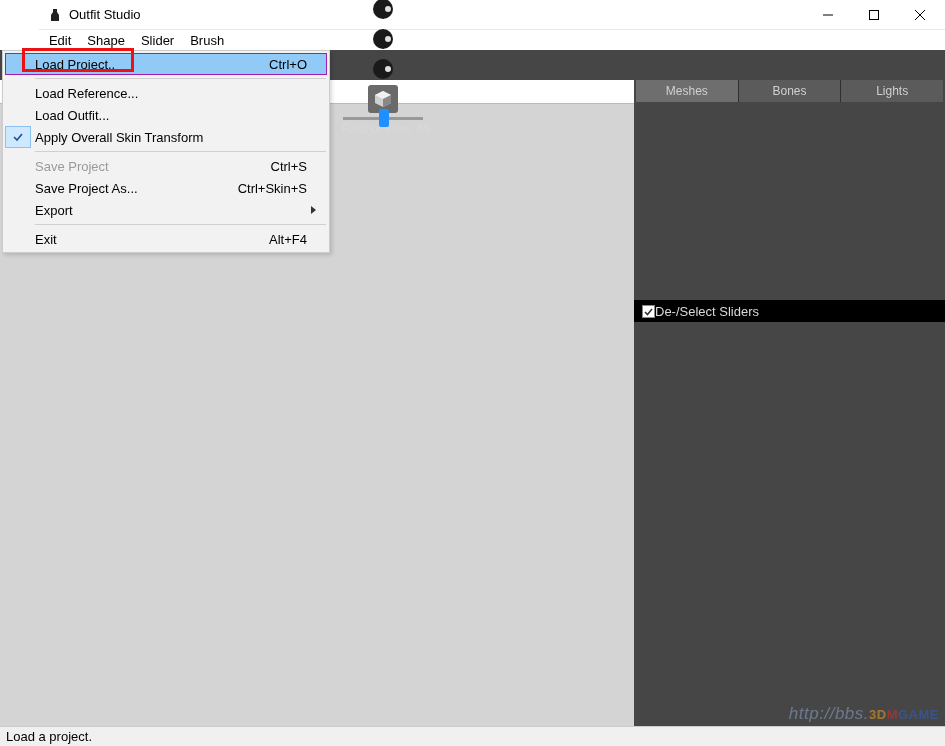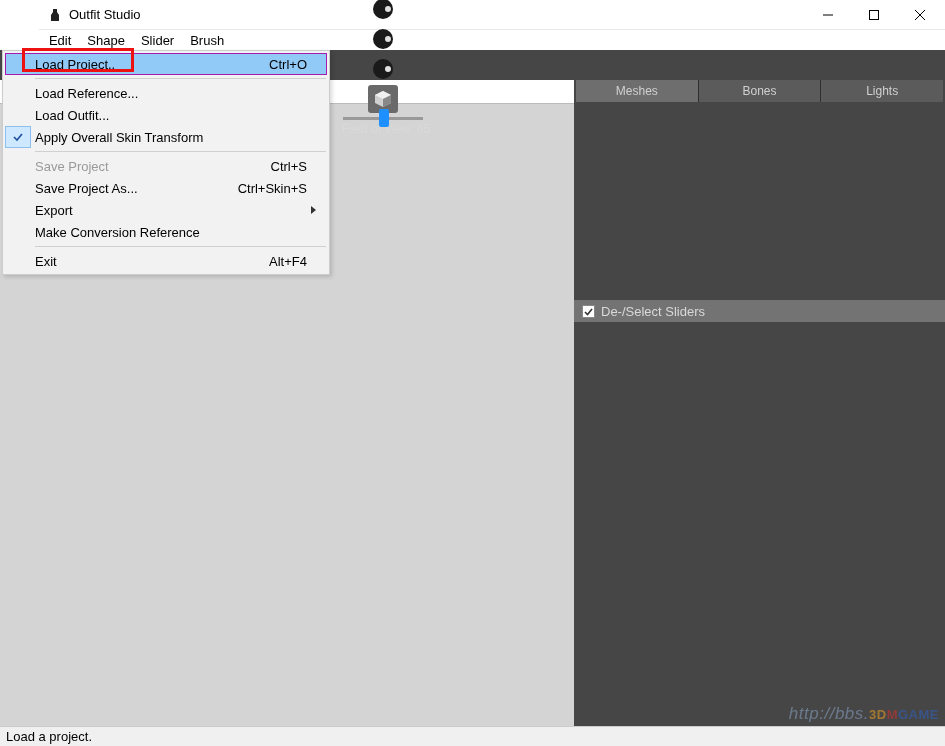--- a/index.html
+++ b/index.html
@@ -63,29 +63,29 @@
 .tool-cube { width:20px; height:20px; position:relative; }
 
 .slider-track { width: 80px; height: 3px; background: #999; position: relative; margin: 0 8px; }
 .slider-thumb { position:absolute; width:10px; height:18px; background:#1e90ff; border-radius:2px; top:-8px; }
 .fov-label { color: #d9d9d9; margin-left: 6px; font-size: 12px; }
 
 
 .main { position:absolute; left:0; top:80px; right:0; bottom:20px; display:flex; }
 .viewport { flex:1; background:#d4d4d4; position:relative; }
 .viewport .white-strip { position:absolute; left:0; top:0; right:0; height:24px; background:#fff; border-bottom:1px solid #bbb; }
-.right-panel { width: 371px; background:#464646; display:flex; flex-direction:column; }
+.right-panel { width: 311px; background:#464646; display:flex; flex-direction:column; }
 
 .tabs { height: 22px; display:flex; gap:0; background:#464646; padding: 0 2px; }
 .tabs .tab { flex:1; text-align:center; color:#d0d0d0; font-size:12px; display:flex; align-items:center; justify-content:center; border-right:1px solid #2f2f2f; background:#5b5b5b; }
 .tabs .tab.active { background:#6e6e6e; }
 .tabs .tab:last-child { border-right:none; }
 
 .panel-body { flex:0 0 198px; background:#464646; border: none; }
-.slider-section-header { height:22px; background:#737373; display:flex; align-items:center; padding:0 8px; color:#d9d9d9; font-size:12px; gap:6px; }
+.slider-section-header { height:22px; background:#000000; display:flex; align-items:center; padding:0 8px; color:#d9d9d9; font-size:12px; }
 .slider-section-body { flex:1; background:#464646; }
 
 .checkbox { width:13px; height:13px; background:#fff; border:1px solid #888; display:inline-flex; align-items:center; justify-content:center; }
 .checkbox svg { width:11px; height:11px; }
 
 
 .statusbar { position:absolute; left:0; right:0; bottom:0; height:20px; background:#f0f0f0; border-top:1px solid #ccc; display:flex; align-items:center; padding:0 6px; font-size:12px; }
 
 
 .watermark { position:absolute; right:6px; bottom:22px; font-size:18px; font-weight:bold; letter-spacing:0.5px; opacity:0.55; z-index:500; pointer-events:none; }
@@ -214,23 +214,20 @@
     <span class="shortcut">Ctrl+Skin+S</span>
   </div>
   <div class="mi">
     <span class="lbl">Export</span>
     <span class="submenu-arrow">
       <svg width="8" height="10" viewBox="0 0 8 10">
           <polygon points="2,1 7,5 2,9" fill="#333"></polygon>
         </svg>
     </span>
   </div>
-  <div class="mi">
-    <span class="lbl">Make Conversion Reference</span>
-  </div>
   <div class="sep"></div>
   <div class="mi">
     <span class="lbl">Exit</span>
     <span class="shortcut">Alt+F4</span>
   </div>
 </div>
 
 <div class="red-box"></div>
 
 <div class="statusbar">

